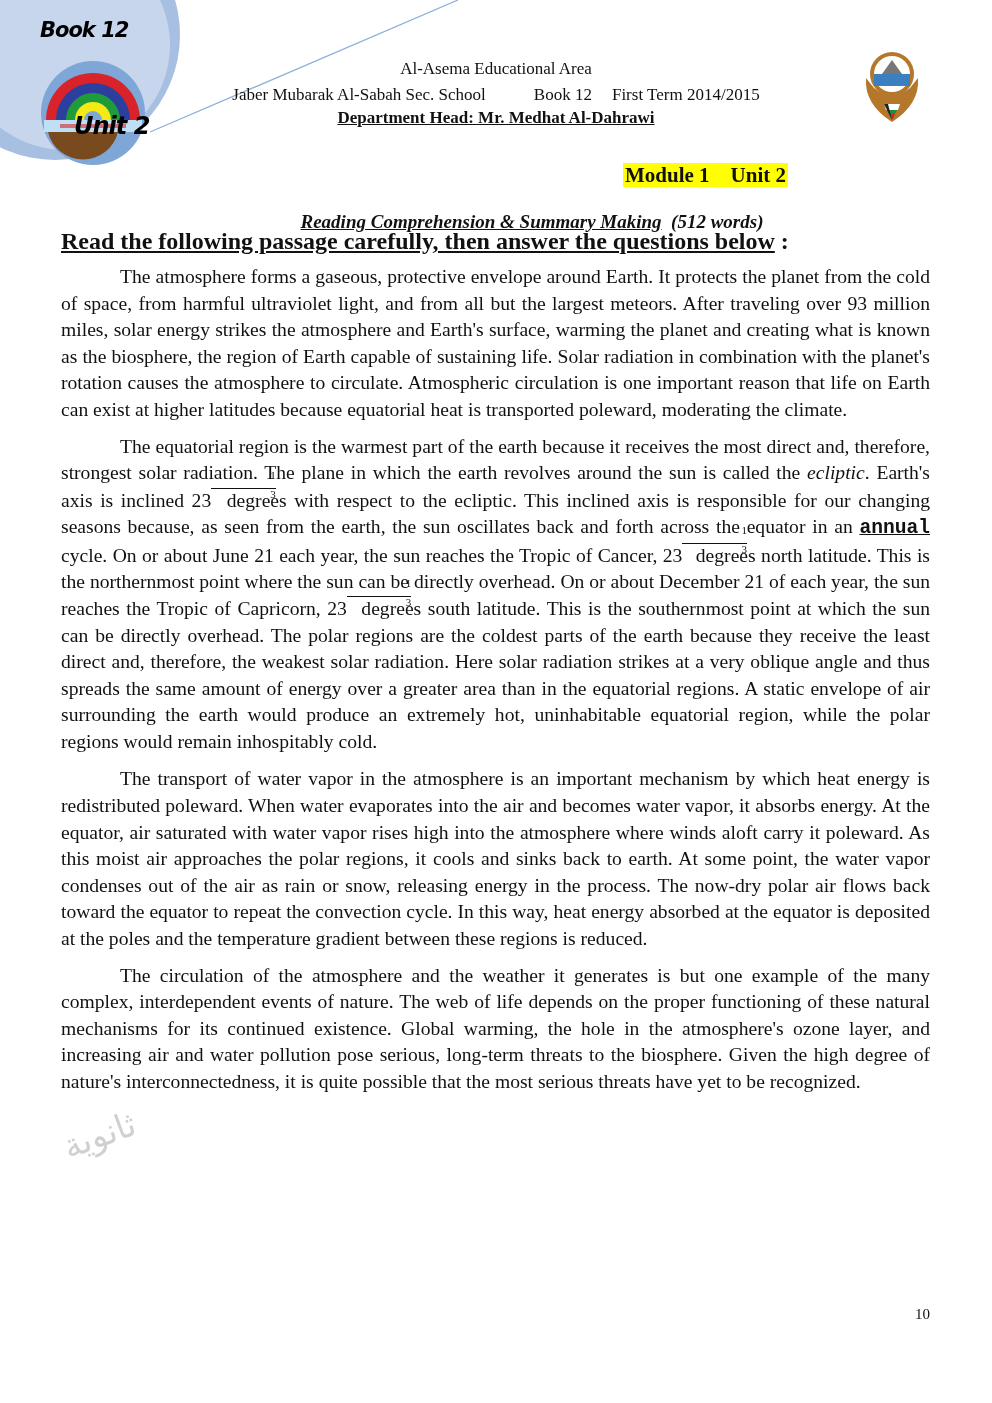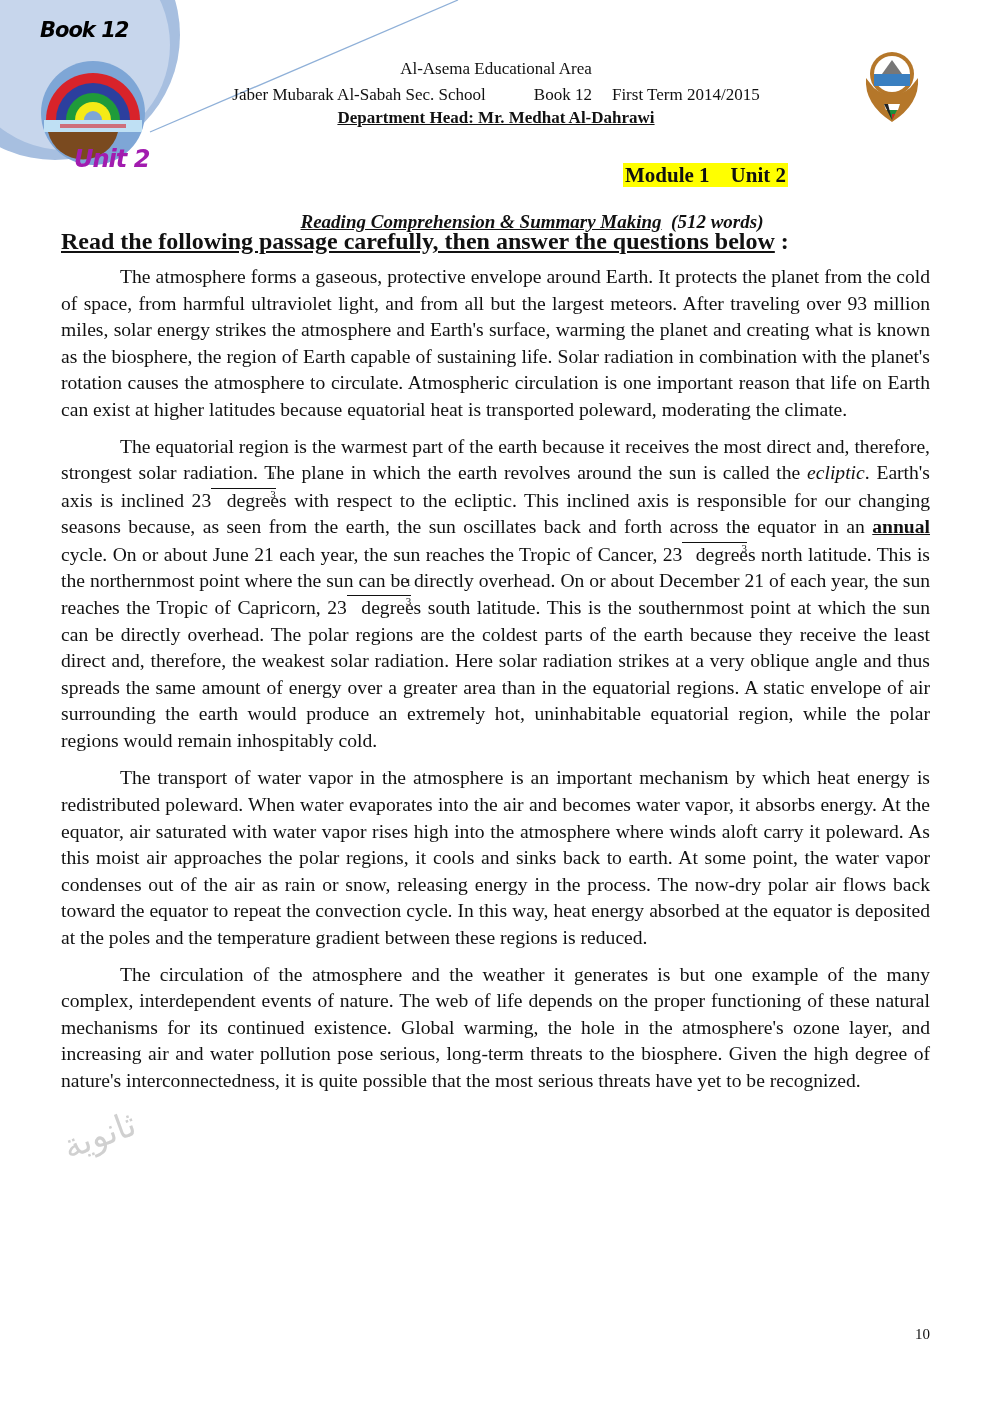--- a/index.html
+++ b/index.html
@@ -6,21 +6,21 @@
   body { width:992px; height:1403px; position:relative; overflow:hidden;
          font-family:"Liberation Serif", serif; color:#111; }
   .corner-bg { position:absolute; left:-70px; top:-90px; width:250px; height:250px;
                border-radius:50%; background:#a7bfe0; }
   .corner-inner { position:absolute; left:-40px; top:-60px; width:210px; height:210px;
                   border-radius:50%; background:#c7d6ec; }
   .badge { position:absolute; left:38px; top:58px; width:110px; height:110px; }
   .book-label { position:absolute; left:40px; top:18px; font-family:"DejaVu Sans", sans-serif;
                 font-weight:bold; font-style:italic; font-size:21px; color:#000; letter-spacing:-1px; }
   .unit-label { position:absolute; left:74px; top:112px; font-family:"DejaVu Sans", sans-serif;
-                font-weight:bold; font-style:italic; font-size:24px; color:#a21caf; letter-spacing:-1px;margin-top:33px; }
+                font-weight:bold; font-style:italic; font-size:24px; color:#000000; letter-spacing:-1px; }
   .diag-line { position:absolute; left:0; top:0; width:992px; height:200px; pointer-events:none; }
   .header { position:absolute; left:0; width:992px; text-align:center; font-size:17px; line-height:22px; }
   .h1 { top:58px; }
   .h2 { top:84px; }
   .h3 { top:107px; font-weight:bold;text-decoration:underline; }
   .h2 .gap { display:inline-block; width:48px; }
   .h2 .gap2 { display:inline-block; width:20px; }
   .emblem { position:absolute; left:862px; top:44px; width:60px; height:80px; }
   .module { position:absolute; top:163px; left:0; width:788px; text-align:right; }
   .module span { background:#ffff00; font-weight:bold; font-size:21px; padding:0 2px; }
@@ -28,23 +28,23 @@
            font-size:19px; font-weight:bold; font-style:italic;padding-left:36px; }
   .title .u { text-decoration:underline; }
   .instr { position:absolute; top:228px; left:61px; font-size:24px; font-weight:bold; }
   .instr .u { text-decoration:underline; }
   .passage { position:absolute; left:61px; width:869px; font-size:19.6px; line-height:26.6px;
              text-align:justify; }
   .passage p { margin:0 0 10px 0; text-indent:59px; }
   .frac { display:inline-block; position:relative; width:8px; height:1em; vertical-align:baseline; }
   .frac .num { position:absolute; left:0; top:-17px; font-size:11px; line-height:11px; }
   .frac .den { position:absolute; left:0; top:1px; font-size:11px; line-height:11px; border-top:1px solid #111; }
-  .annual { font-weight:bold; text-decoration:underline; }
+  .annual { font-weight:bold; text-decoration:underline;font-family:Liberation Mono, monospace; }
   .watermark { position:absolute; left:62px; top:1115px; font-size:34px; color:#d0d0d0; transform:rotate(-20deg); }
-  .page-num { position:absolute; right:62px; top:1306px; font-size:15px;margin-top:20px; }
+  .page-num { position:absolute; right:62px; top:1306px; font-size:15px; }
 </style>
 </head>
 <body>
 
 <div class="corner-bg"></div>
 <div class="corner-inner"></div>
 
 <svg class="diag-line" viewBox="0 0 992 200">
   <line x1="150" y1="132" x2="458" y2="0" stroke="#8fb0d8" stroke-width="1.3"></line>
 </svg>

